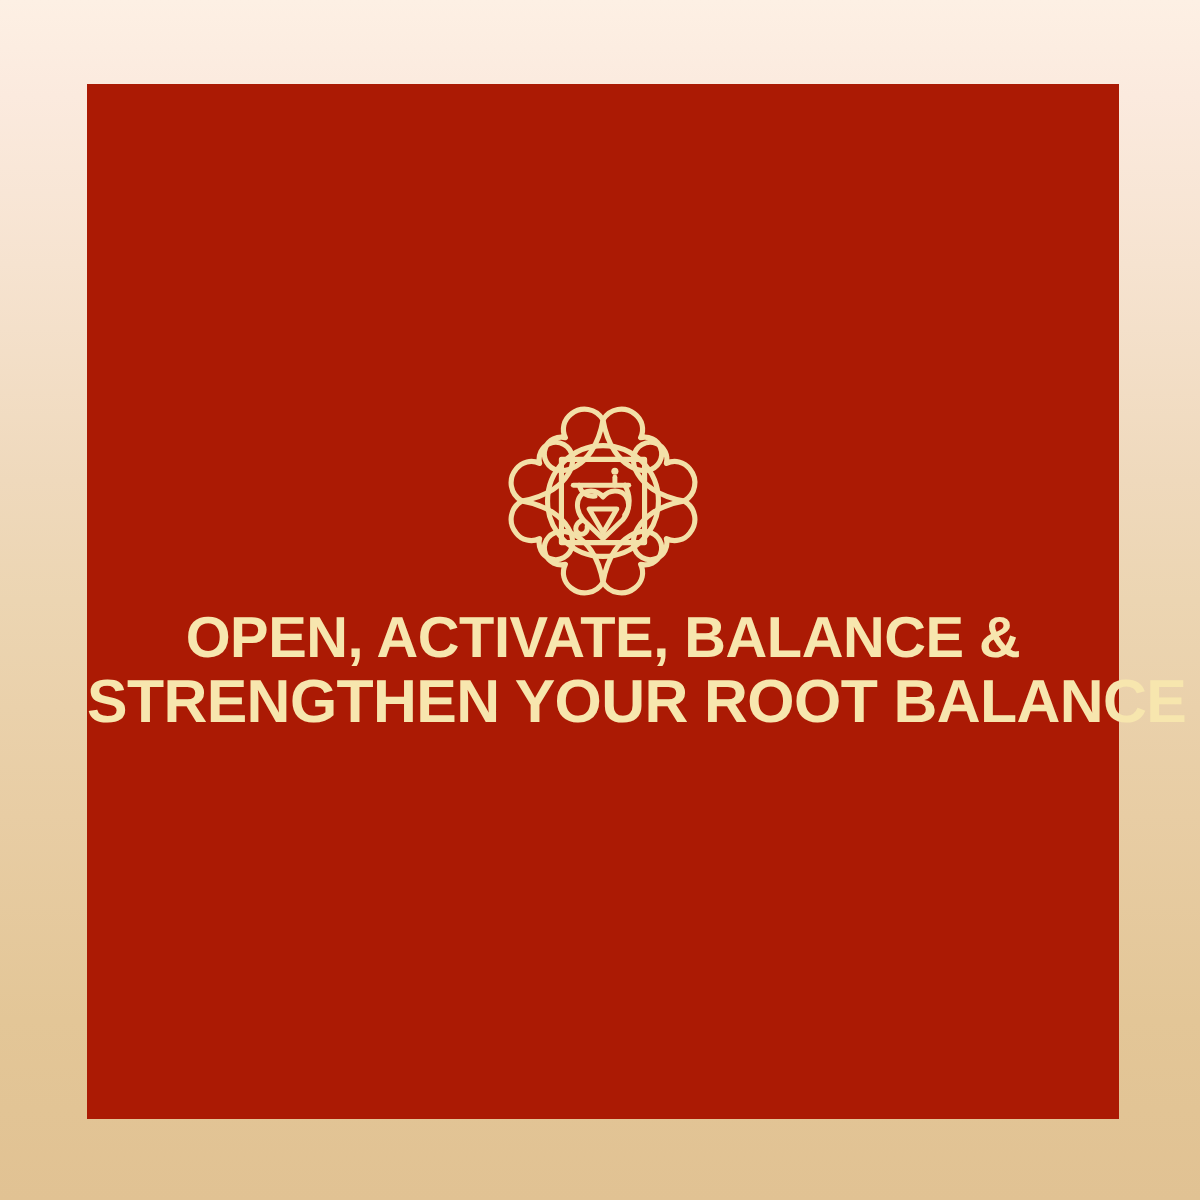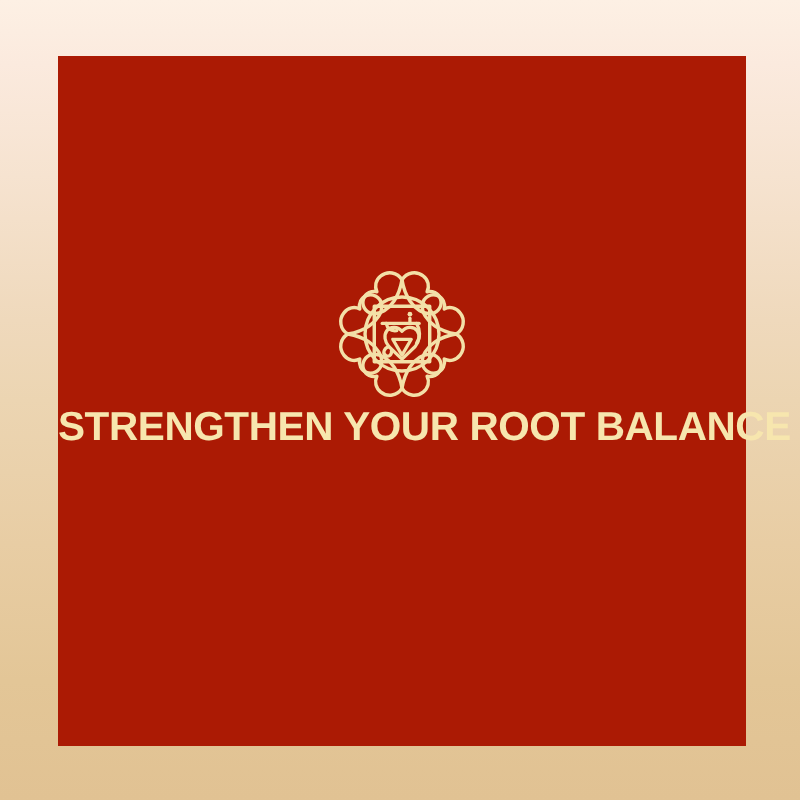--- a/index.html
+++ b/index.html
@@ -196,17 +196,18 @@
             <path d="M80,119 C 72,122 70,130 76,133 C 80,135 85,131 84,126"></path>
 
             <path d="M86,108 L114,108 L100,132 Z"></path>
           </g>
 
         </g>
       </svg>
     </div>
 
     <div id="headline">
+      <span class="hl-line hl-line-1">OPEN, ACTIVATE, BALANCE &amp;</span>
       <span class="hl-line hl-line-2">STRENGTHEN YOUR ROOT BALANCE</span>
     </div>
 
   </div>
 </div>
 
 </body></html>

